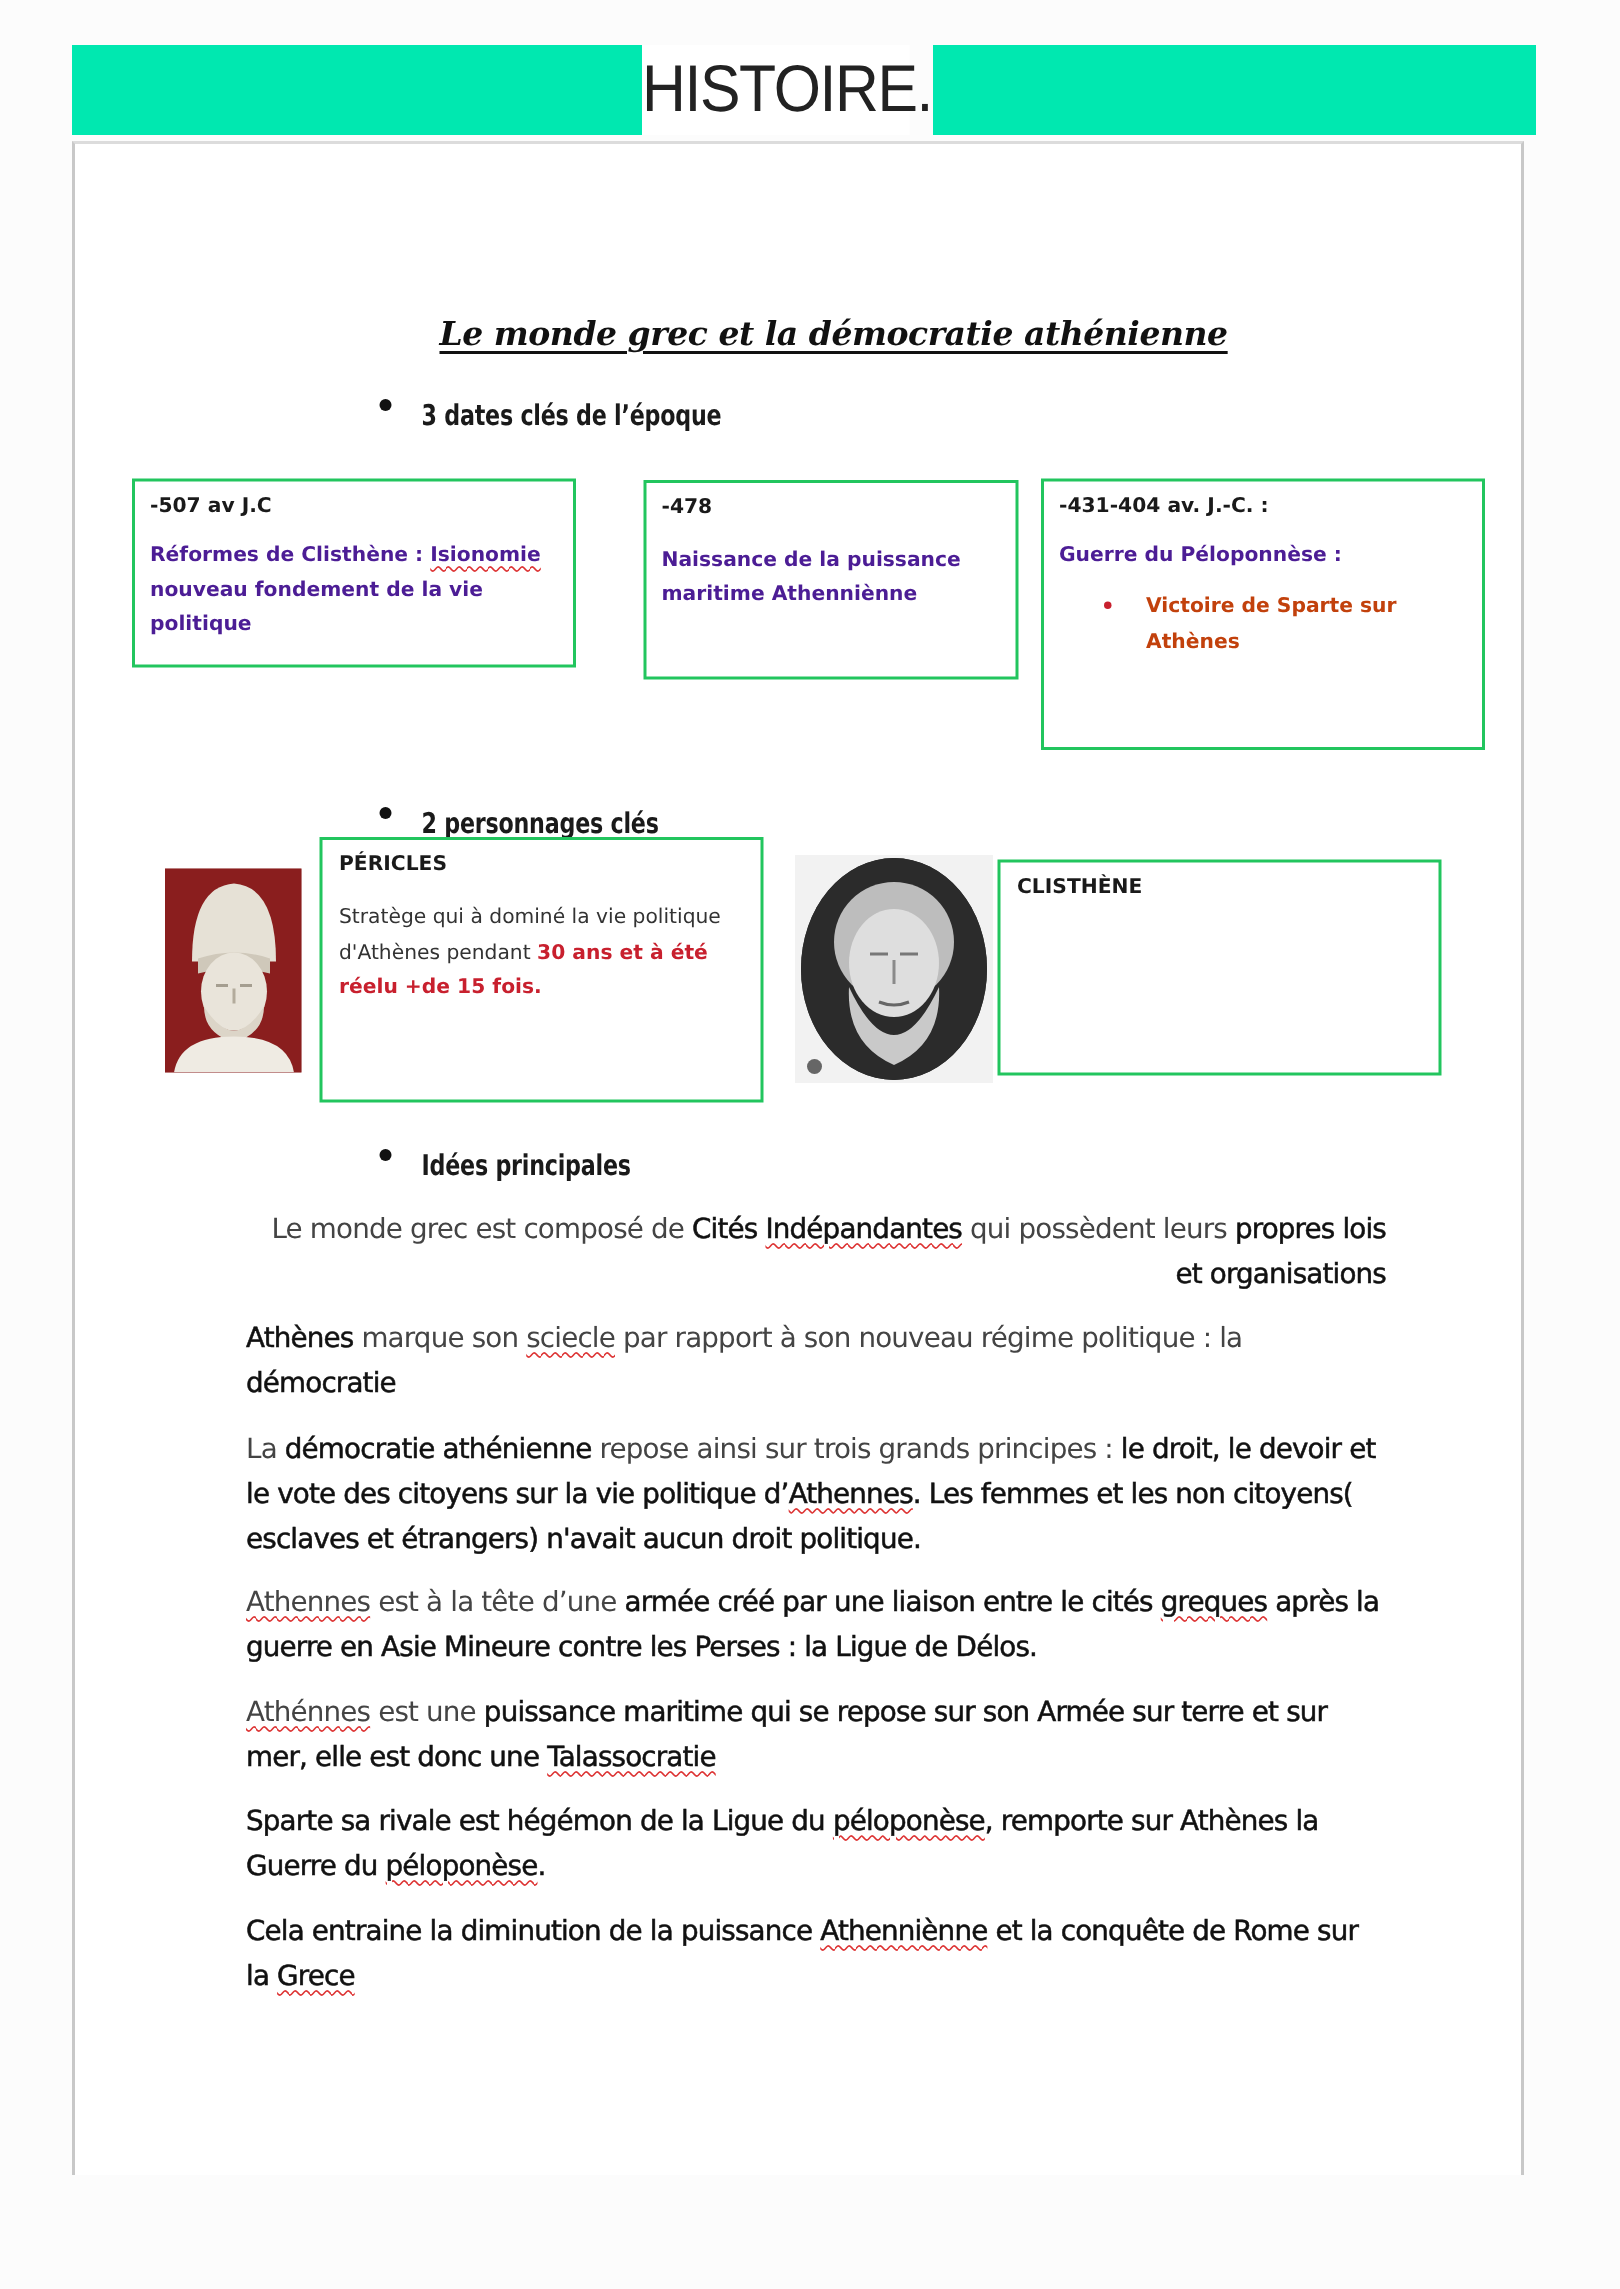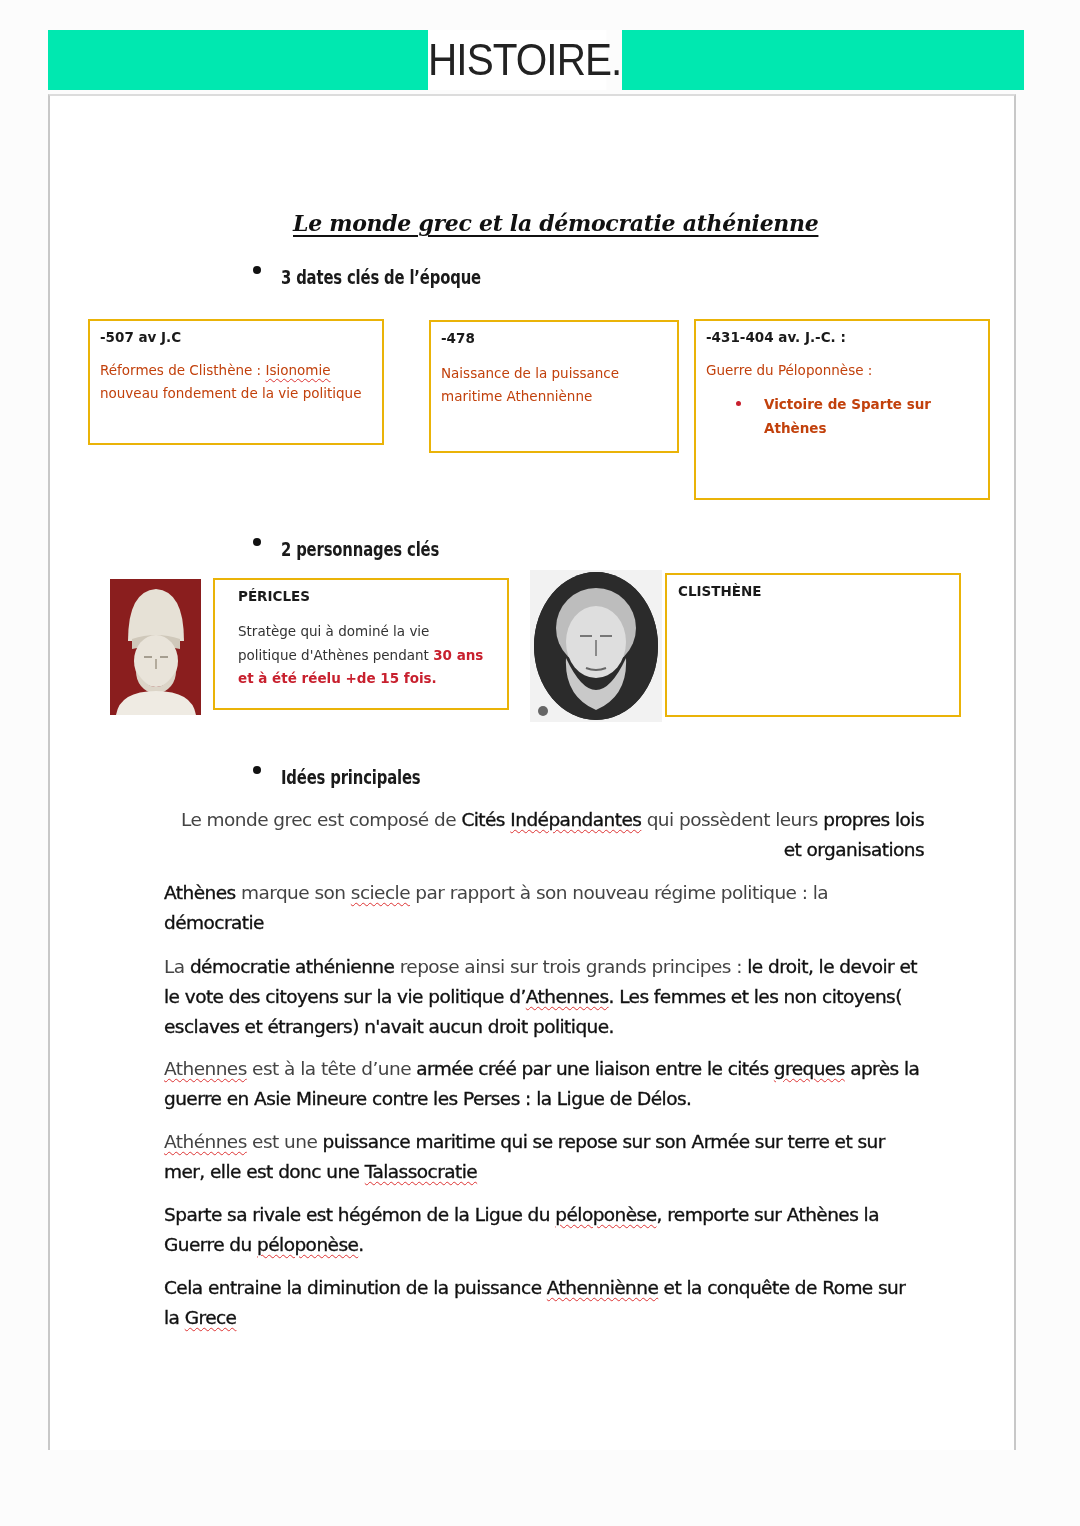--- a/index.html
+++ b/index.html
@@ -17,23 +17,23 @@
 
   .doc-title { position: absolute; left: 293px; top: 210px; font-family: "DejaVu Serif", serif; font-style: italic;
     font-weight: bold; font-size: 22px; color: #111; text-decoration: underline; text-decoration-thickness: 2px;
     text-underline-offset: 4px; white-space: nowrap; letter-spacing: -0.3px; }
 
   .section-head { position: absolute; display: flex; align-items: flex-start; white-space: nowrap; }
   .section-head .bullet { width: 8px; height: 8px; background: #111; border-radius: 50%; margin-right: 20px; }
   .section-head .label { font-family: "DejaVu Sans", sans-serif; font-weight: bold; font-size: 19px; color: #1a1a1a;
     transform: scaleX(0.78); transform-origin: left center; letter-spacing: -0.2px; }
 
-  .box { position: absolute; border: 2px solid #eab308; background: #fff; padding: 8px 10px; font-family: "DejaVu Sans", sans-serif; }
+  .box { position: absolute; border: 2px solid #22c55e; background: #fff; padding: 8px 10px; font-family: "DejaVu Sans", sans-serif; }
   .box .date { font-size: 13.5px; font-weight: bold; color: #1a1a1a; margin-bottom: 14px; }
-  .box .red { color: #c2410c; font-weight: normal; font-size: 13.5px; line-height: 23px; }
+  .box .red { color: #4c1d95; font-weight: bold; font-size: 13.5px; line-height: 23px; }
   .box ul { list-style: none; margin-top: 10px; padding-left: 30px; }
   .box li { position: relative; padding-left: 28px; color: #c2410c; font-weight: bold; font-size: 13.5px; line-height: 24px; }
   .box li::before { content: ""; position: absolute; left: 0; top: 9px; width: 5px; height: 5px; border-radius: 50%; background: #c8202e; }
   .squiggle { text-decoration: underline wavy #d33; text-decoration-thickness: 1px; text-underline-offset: 3px; }
 
   .person-name { font-size: 13.5px; font-weight: bold; color: #1a1a1a; margin-bottom: 16px; }
   .person-text { font-size: 13.5px; line-height: 23.5px; color: #333; }
   .person-text .r { color: #c8202e; font-weight: bold; }
 
   .portrait-pericles { position: absolute; left: 110px; top: 579px; width: 91px; height: 136px; background: #8a1e1e; overflow: hidden; }
@@ -89,21 +89,21 @@
     <path d="M18 62 Q18 12 46 10 Q74 12 74 62 Z" fill="#e6e1d6"></path>
     <path d="M22 60 Q46 52 70 60 L70 70 Q46 64 22 70 Z" fill="#cfc8ba"></path>
     <ellipse cx="46" cy="82" rx="22" ry="26" fill="#e9e4da"></ellipse>
     <path d="M26 92 Q46 124 66 92 Q66 110 46 116 Q26 110 26 92 Z" fill="#dcd5c8"></path>
     <path d="M6 136 Q10 112 46 112 Q82 112 86 136 Z" fill="#efebe3"></path>
     <path d="M34 78 h8 M50 78 h8" stroke="#a59e90" stroke-width="2"></path>
     <path d="M46 80 v10" stroke="#b3ab9c" stroke-width="2"></path>
   </svg>
 </div>
 
-<div class="box" style="left:213px; top:578px; width:296px; height:132px; padding:8px 23px;">
+<div class="box" style="left:213px; top:558px; width:296px; height:177px; padding:8px 11px;">
   <div class="person-name">PÉRICLES</div>
   <div class="person-text"><span>Stratège qui à dominé la vie politique d'Athènes pendant </span><span class="r">30 ans et à été réelu +de 15 fois.</span></div>
 </div>
 
 <div class="portrait-clisthene-wrap">
   <div class="portrait-clisthene">
     <svg width="124" height="148" viewBox="0 0 124 148">
       <rect width="124" height="148" fill="#2b2b2b"></rect>
       <ellipse cx="62" cy="56" rx="40" ry="40" fill="#bdbdbd"></ellipse>
       <ellipse cx="62" cy="70" rx="30" ry="36" fill="#dedede"></ellipse>

